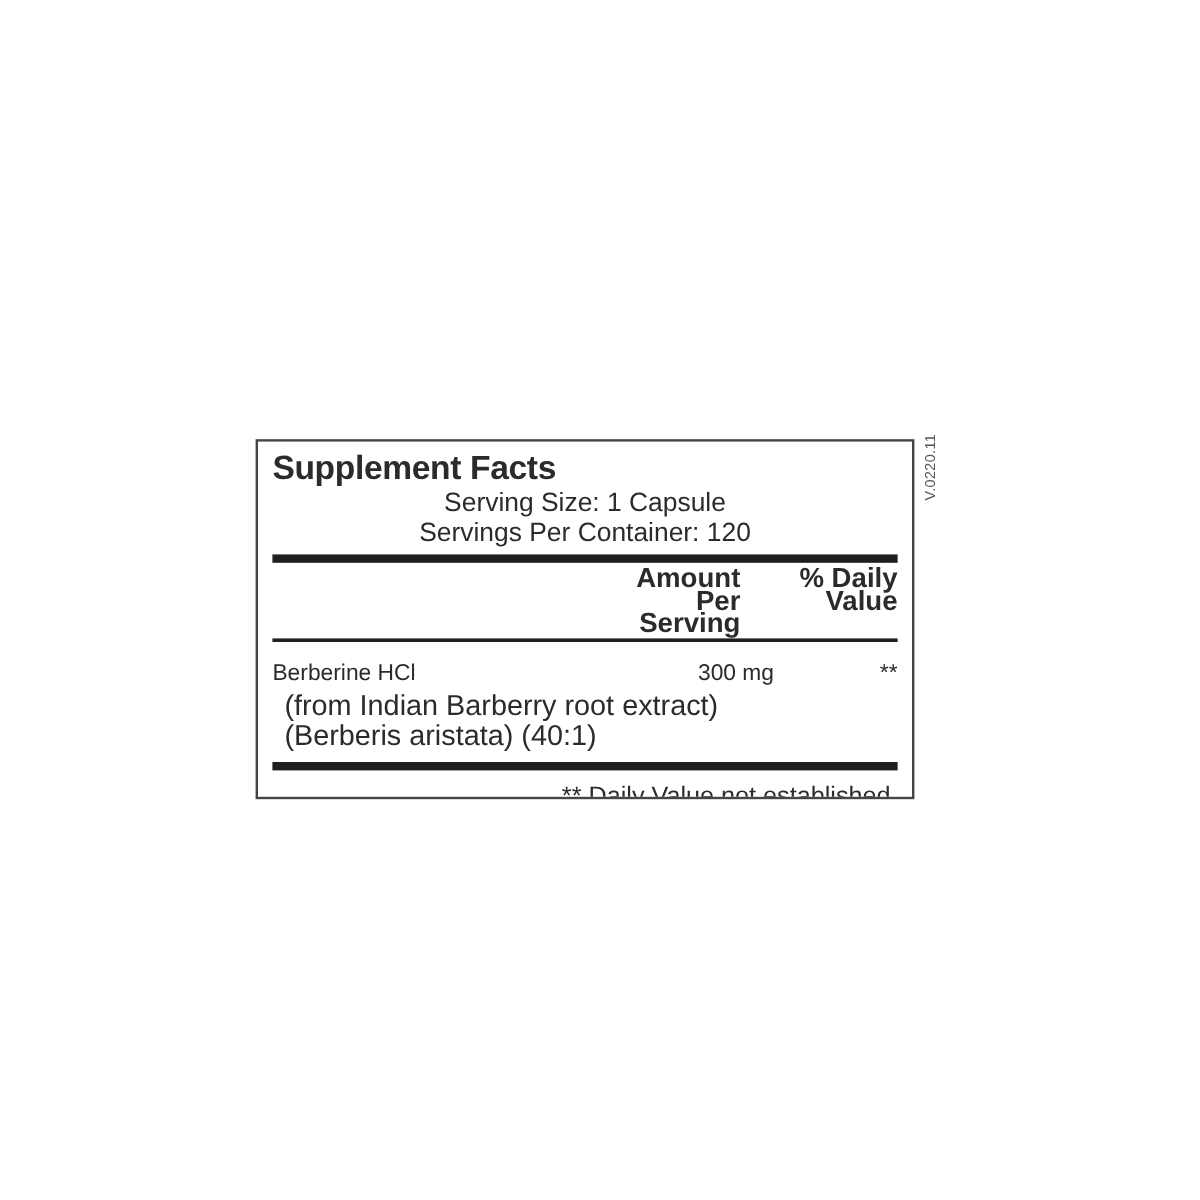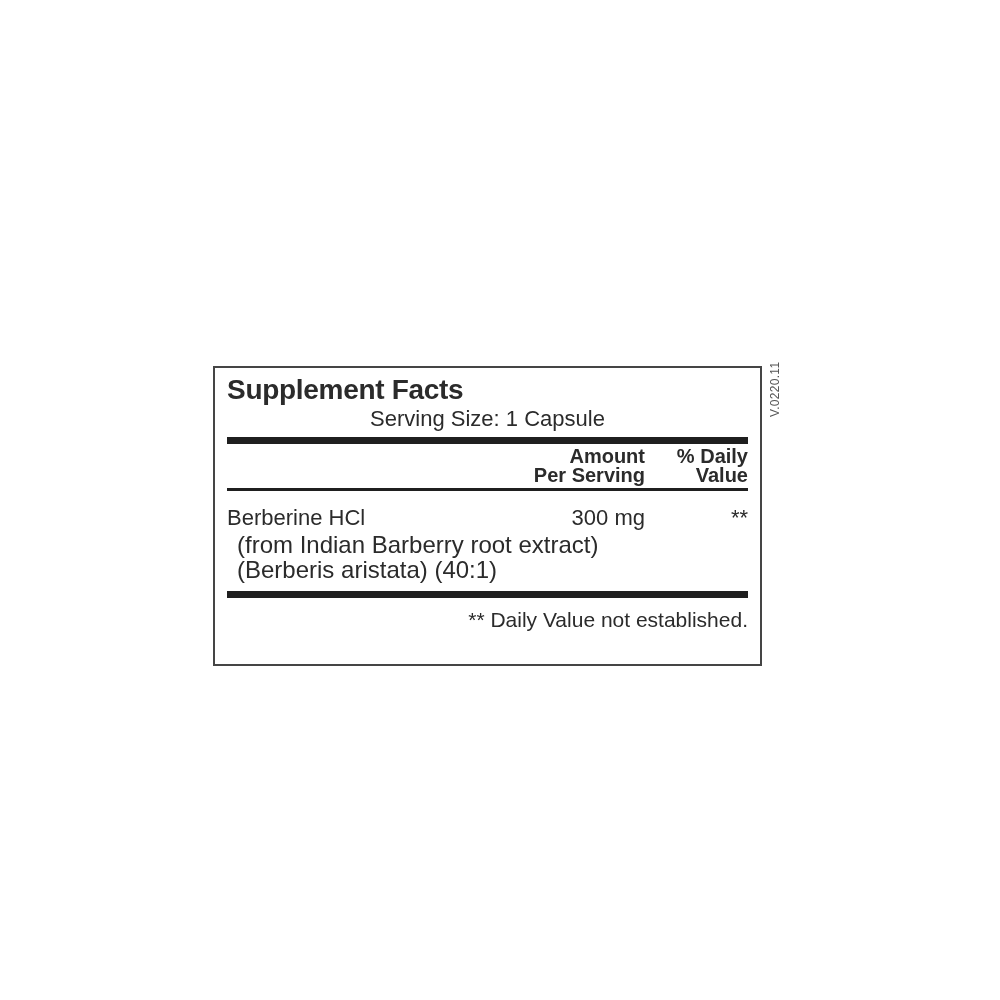--- a/index.html
+++ b/index.html
@@ -53,30 +53,31 @@
     }
     .bar.thick { height: 7px; }
     .bar.thin  { height: 3px; }
     .bar.top-thick { margin-top: 6px; }
     .bar.mid-thin  { margin-top: 3px; }
     .bar.bottom-thick { margin-top: 9px; }
     .head-row {
       display: flex;
       margin-top: 3px;
       font-weight: bold;
-      font-size: 20px;
+      font-size: 23px;
       line-height: 19px;
+      gap: 28px;
     }
     .head-spacer { flex: 1; }
     .col-amount { width: 115px; text-align: right; }
     .col-dv     { width: 103px; text-align: right; }
     .ing-row {
       display: flex;
       margin-top: 15px;
-      font-size: 22px;
+      font-size: 19px;
       line-height: 23px;
       justify-content: center;
     }
     .ing-name { flex: 1; }
     .detail {
       font-size: 24px;
       line-height: 25px;
       padding-left: 10px;
     }
     .detail.first { margin-top: 3px; }
@@ -105,20 +106,21 @@
 <body>
 
 <div class="canvas">
 
   <div class="panel">
 
     <div class="title">Supplement Facts</div>
 
     <div class="serving-line">Serving Size: 1 Capsule</div>
 
+    <div class="serving-line">Servings Per Container: 120</div>
 
     <div class="bar thick top-thick"></div>
 
     <div class="head-row">
       <div class="head-spacer"></div>
       <div class="col-amount">
         <div>Amount</div>
         <div>Per Serving</div>
       </div>
       <div class="col-dv">

